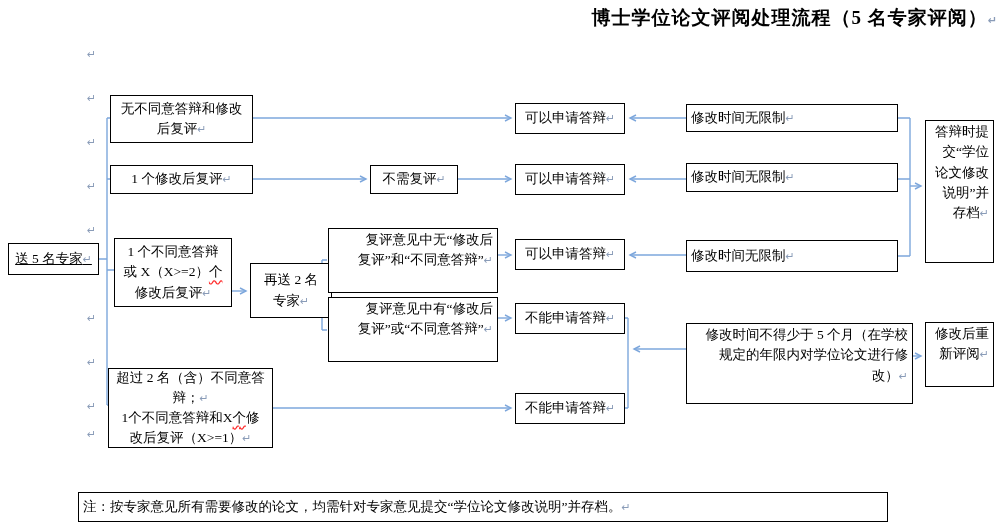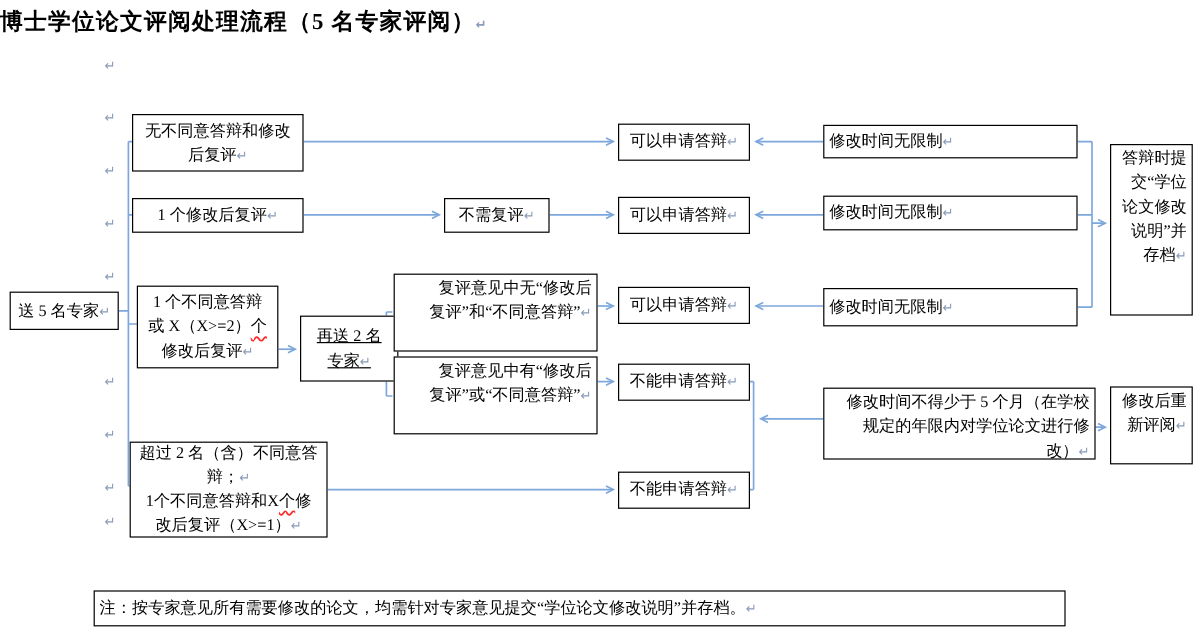--- a/index.html
+++ b/index.html
@@ -1,18 +1,18 @@
 <!DOCTYPE html>
 <html><head>
 <meta charset="utf-8">
 <style>
   html,body{margin:0;padding:0;background:#fff;}
   .canvas{position:relative;width:998px;height:532px;background:#fff;overflow:hidden;
           font-family:"Liberation Serif","DejaVu Serif",serif;color:#000;}
-  .title{position:absolute;left:0;top:5px;width:100%;text-align:left;
+  .title{position:absolute;left:0;top:5px;width:100%;text-align:right;
          font-size:19px;font-weight:700;letter-spacing:1px;}
   .connectors{position:absolute;left:0;top:0;}
   .node{position:absolute;border:1.5px solid #000;background:#fff;box-sizing:border-box;
         font-size:13.5px;line-height:1.5;}
   .txt{white-space:pre-line;}
   .center{display:flex;align-items:center;justify-content:center;text-align:center;}
   .left{padding:1px 4px;text-align:right;}
   .vcenter{display:flex;align-items:center;}
   .ret{color:#8a9cb8;font-size:11px;font-family:"DejaVu Sans",sans-serif;}
   .wavy{text-decoration:underline;text-decoration-style:wavy;text-decoration-color:#ff2a2a;
@@ -64,21 +64,21 @@
   <span class="ret mark" style="top:48px">↵</span>
   <span class="ret mark" style="top:92px">↵</span>
   <span class="ret mark" style="top:136px">↵</span>
   <span class="ret mark" style="top:180px">↵</span>
   <span class="ret mark" style="top:224px">↵</span>
   <span class="ret mark" style="top:312px">↵</span>
   <span class="ret mark" style="top:356px">↵</span>
   <span class="ret mark" style="top:400px">↵</span>
   <span class="ret mark" style="top:428px">↵</span>
 
-  <div class="node center" style="left:8px;top:243px;width:91px;height:32px;">
+  <div class="node center" style="left:8px;top:243px;width:91px;height:32px;text-decoration:underline;">
     <div class="txt"><span>送 5 名专家</span><span class="ret">↵</span></div>
   </div>
 
   <div class="node center" style="left:110px;top:95px;width:143px;height:48px;">
     <div class="txt"><span>无不同意答辩和修改
 后复评</span><span class="ret">↵</span></div>
   </div>
 
   <div class="node center" style="left:110px;top:165px;width:143px;height:29px;">
     <div class="txt"><span>1 个修改后复评</span><span class="ret">↵</span></div>
@@ -90,21 +90,21 @@
 修改后复评</span><span class="ret">↵</span></div>
   </div>
 
   <div class="node center" style="left:108px;top:368px;width:165px;height:80px;justify-content:center;">
     <div class="txt"><span>超过 2 名（含）不同意答
 辩；</span><span class="ret">↵</span><span>
 1个不同意答辩和X</span><span class="wavy">个</span><span>修
 改后复评（X&gt;=1）</span><span class="ret">↵</span></div>
   </div>
 
-  <div class="node center" style="left:250px;top:263px;width:82px;height:55px;text-decoration:underline;">
+  <div class="node center" style="left:250px;top:263px;width:82px;height:55px;">
     <div class="txt"><span>再送 2 名
 专家</span><span class="ret">↵</span></div>
   </div>
 
   <div class="node center" style="left:370px;top:165px;width:88px;height:29px;">
     <div class="txt"><span>不需复评</span><span class="ret">↵</span></div>
   </div>
 
   <div class="node left" style="left:328px;top:297px;width:170px;height:65px;">
     <div class="txt"><span>复评意见中有“修改后
@@ -141,21 +141,21 @@
   </div>
 
   <div class="node left vcenter" style="left:686px;top:163px;width:212px;height:29px;">
     <div class="txt"><span>修改时间无限制</span><span class="ret">↵</span></div>
   </div>
 
   <div class="node left vcenter" style="left:686px;top:240px;width:212px;height:32px;">
     <div class="txt"><span>修改时间无限制</span><span class="ret">↵</span></div>
   </div>
 
-  <div class="node left" style="left:686px;top:323px;width:227px;height:60px;">
+  <div class="node left" style="left:686px;top:323px;width:227px;height:81px;">
     <div class="txt"><span>修改时间不得少于 5 个月（在学校
 规定的年限内对学位论文进行修
 改）</span><span class="ret">↵</span></div>
   </div>
 
   <div class="node left" style="left:925px;top:120px;width:69px;height:143px;">
     <div class="txt"><span>答辩时提
 交“学位
 论文修改
 说明”并

